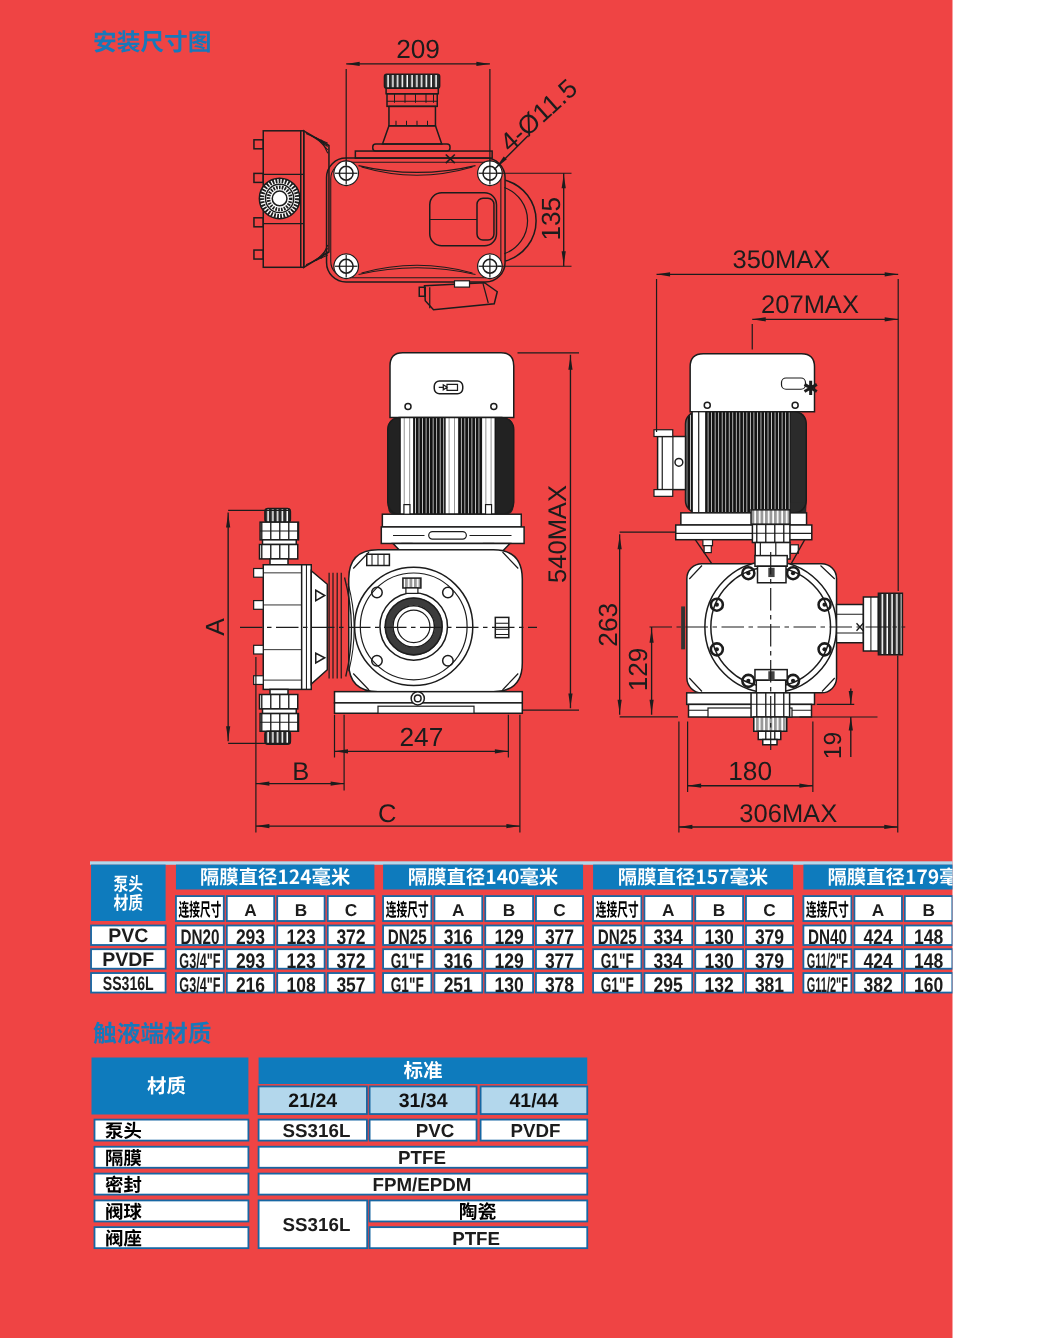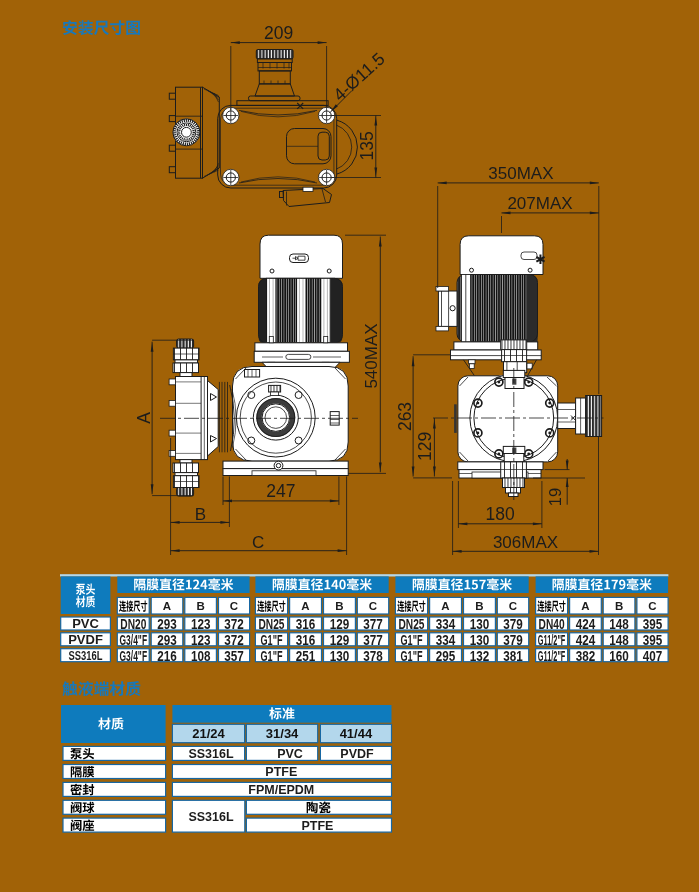--- a/index.html
+++ b/index.html
@@ -1,14 +1,14 @@
 <!DOCTYPE html>
 <html><head><meta charset="utf-8"><style>
 html,body{margin:0;padding:0;background:#fff;}
-#page{position:relative;width:699px;height:892px;overflow:hidden;background:#a16207;}
+#page{position:relative;width:635px;height:892px;overflow:hidden;background:#ef4444;}
 </style></head><body>
 <div id="page"><svg width="699" height="892" viewBox="0 0 699 892">
       <defs>
 <pattern id="finD" width="2.35" height="6" patternUnits="userSpaceOnUse">
   <rect width="2.35" height="6" fill="#c8c8c8"></rect>
           <rect width="1.75" height="6" fill="#131313"></rect>
 </pattern>
 <pattern id="knurlD" width="3.2" height="6" patternUnits="userSpaceOnUse">
   <rect width="3.2" height="6" fill="#2a2a2a"></rect>
           <rect x="2.2" width="1.0" height="6" fill="#fff"></rect>

